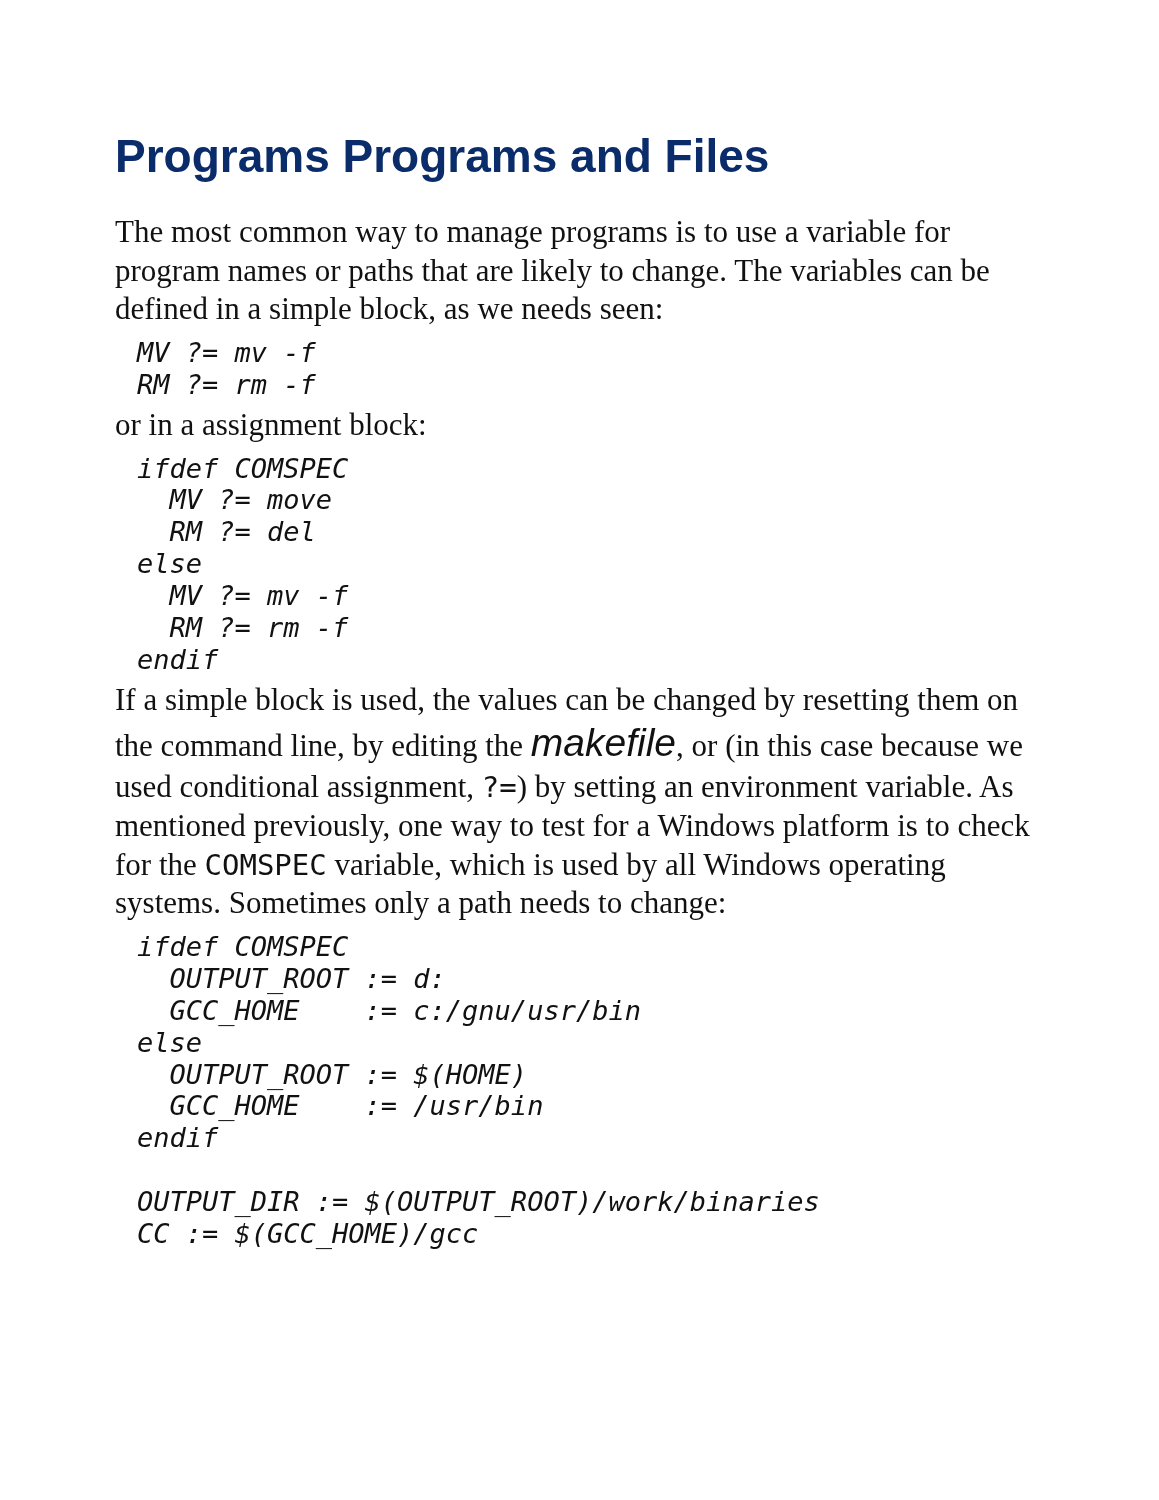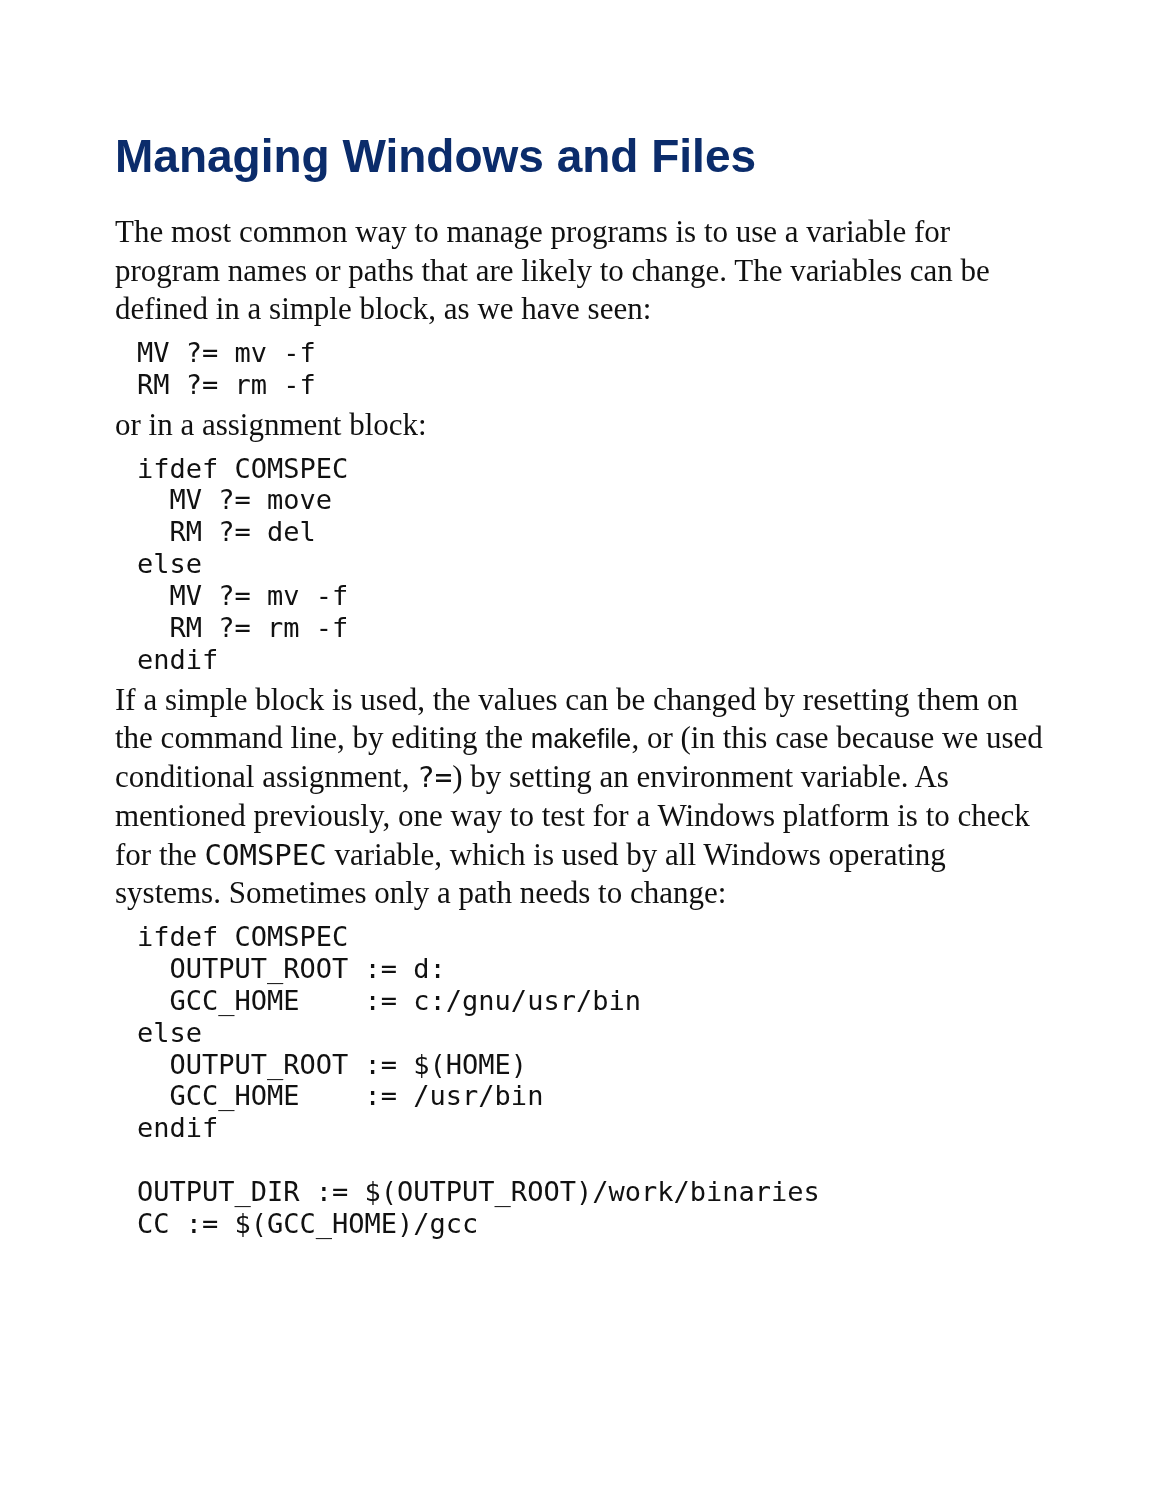--- a/index.html
+++ b/index.html
@@ -28,33 +28,34 @@
     line-height: 1.25;
     margin: 0 0 8px 0;
   }
   pre.code {
     font-family: "DejaVu Sans Mono", "Lucida Console", Menlo, Consolas, monospace;
     font-size: 27px;
     line-height: 1.18;
     margin: 5px 0 5px 22px;
     white-space: pre;
     font-weight: 400;
+    font-style: italic;
   }
-  .ital { font-family: Arial, Helvetica, sans-serif; font-size: 27px;}
+  .ital { font-style: italic; font-family: Arial, Helvetica, sans-serif; font-size: 39px;}
   .mono-inline {
     font-family: "DejaVu Sans Mono", "Lucida Console", Menlo, Consolas, monospace;
     font-size: 29px;
   }
 </style>
 </head>
 <body>
 
-<h1 class="heading">Managing Windows and Files</h1>
+<h1 class="heading">Programs Programs and Files</h1>
 
-<p class="body">The most common way to manage programs is to use a variable for program names or paths that are likely to change. The variables can be defined in a simple block, as we have seen:</p>
+<p class="body">The most common way to manage programs is to use a variable for program names or paths that are likely to change. The variables can be defined in a simple block, as we needs seen:</p>
 
 <pre class="code">MV ?= mv -f
 RM ?= rm -f</pre>
 
 <p class="body">or in a assignment block:</p>
 
 <pre class="code">ifdef COMSPEC
   MV ?= move
   RM ?= del
 else

